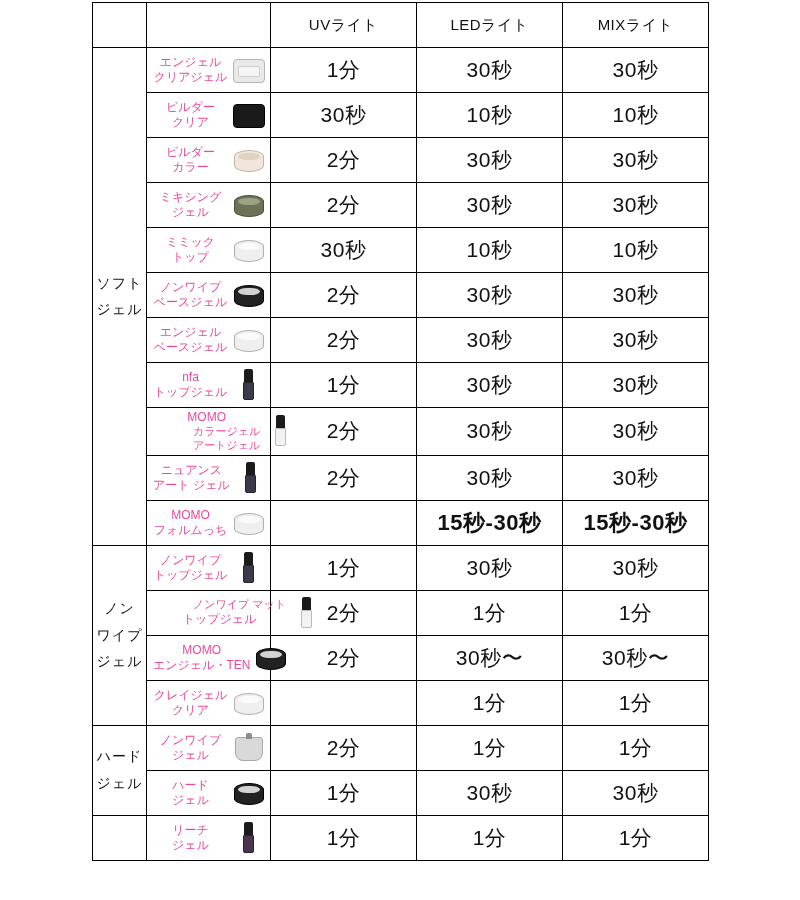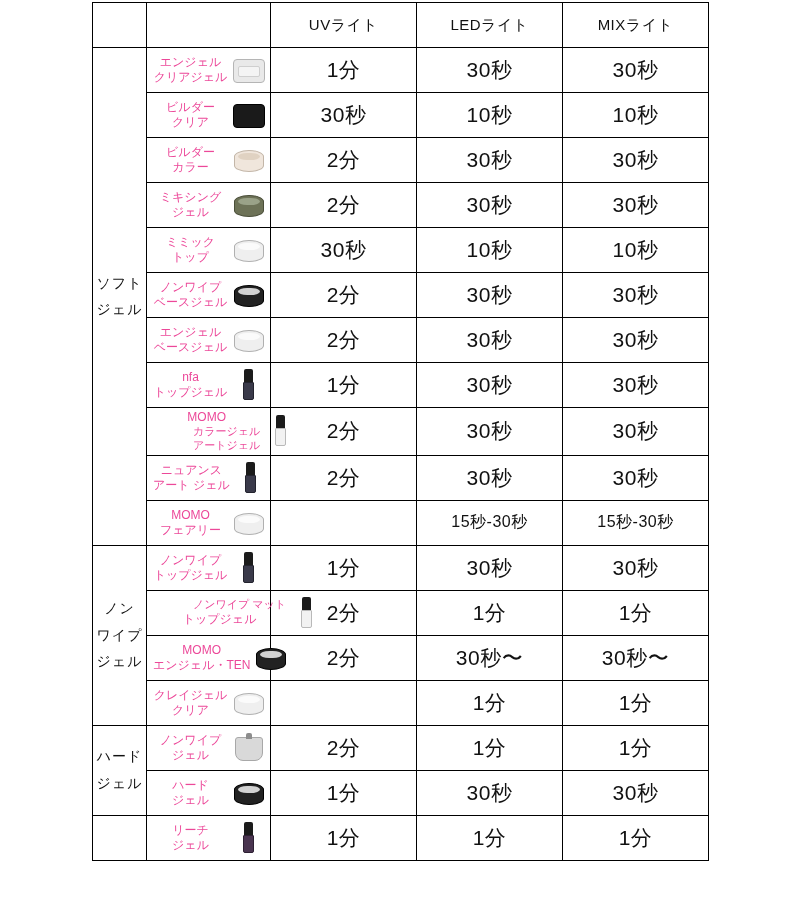--- a/index.html
+++ b/index.html
@@ -161,21 +161,22 @@
   }
   .pot.black .rim { background: rgba(230,230,230,0.9); }
 
   
   .time {
     font-size: 21px;
     letter-spacing: 0.5px;
     color: #111;
   }
   .time.small {
-    font-size: 16px;
+    font-size: 22px;
+    font-weight: bold;
   }
   tr.row td { height: 44px; }
 </style>
 </head>
 <body>
 
 <div class="sheet">
   <table class="gel-table">
     <colgroup>
       <col class="c-cat">
@@ -388,21 +389,21 @@
         <td class="time">2分</td>
         <td class="time">30秒</td>
         <td class="time">30秒</td>
       </tr>
 
       <tr class="row">
         <td>
           <div class="prod-inner">
             <div class="prod-names">
               <span>MOMO</span>
-              <span>フェアリー</span>
+              <span>フォルムっち</span>
             </div>
             <div class="thumb">
               <div class="pot white">
                   <div class="rim"></div>
                 </div>
             </div>
           </div>
         </td>
         <td class="time"></td>
         <td class="time small">15秒-30秒</td>

